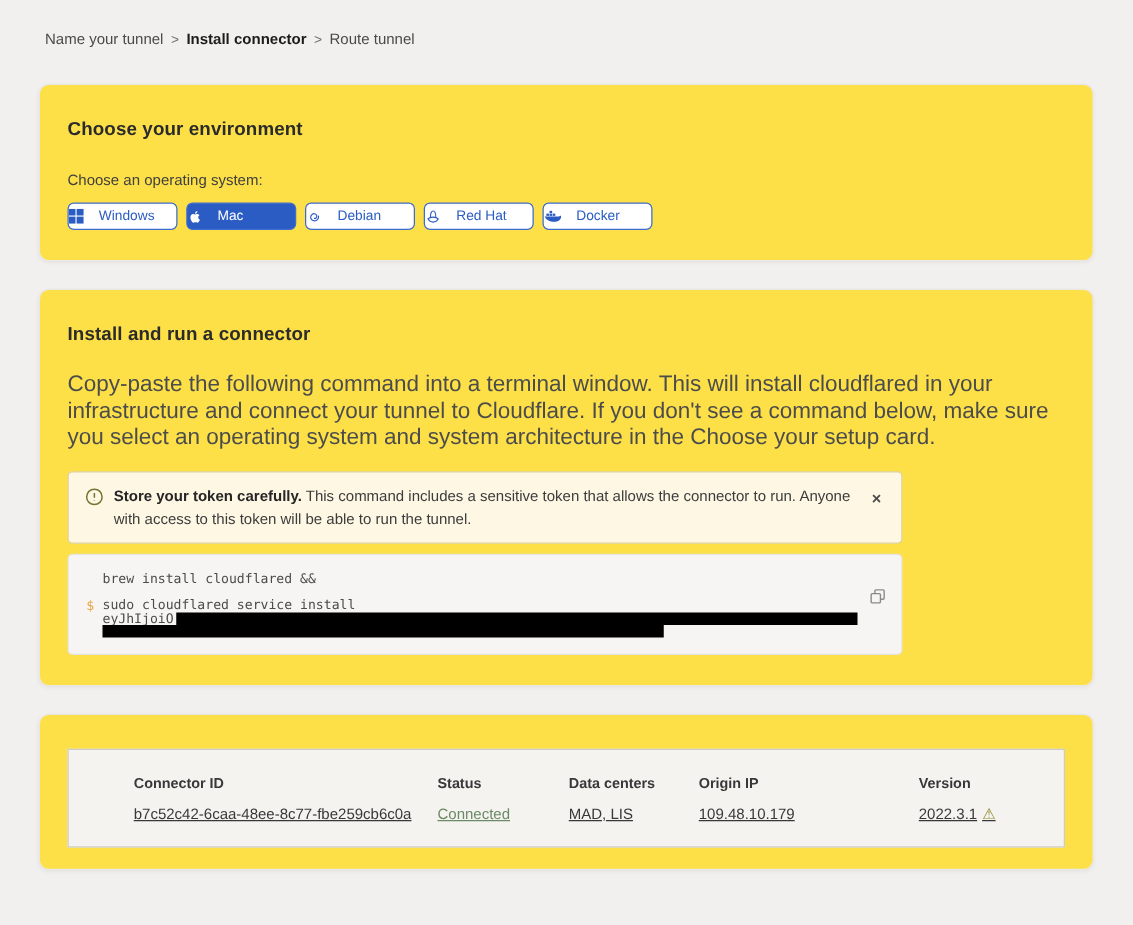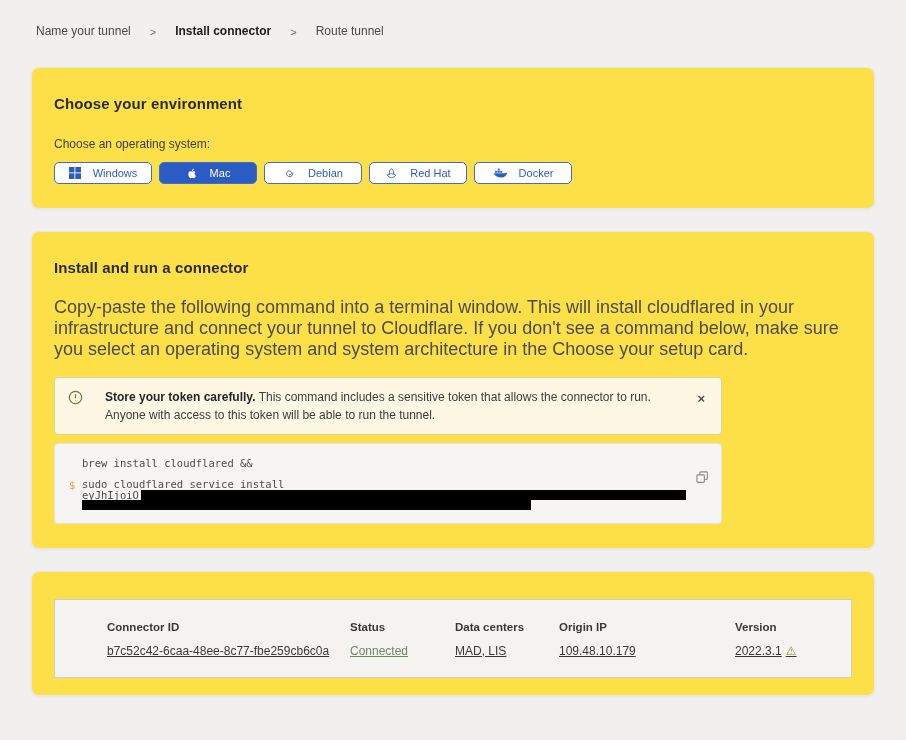--- a/index.html
+++ b/index.html
@@ -6,62 +6,62 @@
   html,body { width: 906px; height: 740px; }
   body {
     background: #f1f0ee;
     font-family: "Liberation Sans", sans-serif;
     color: #2b2b2b;
     overflow: hidden;
   }
   .page { padding: 24px 31px 0; }
 
   
-  .breadcrumb { margin: 0 0 29px 5px; font-size: 12px; color: #4a4a4a; display: flex; align-items: flex-end; gap: 19px; }
+  .breadcrumb { margin: 0 0 29px 5px; font-size: 12px; color: #4a4a4a; display: flex; align-items: flex-end; gap: 6px; }
   .breadcrumb .crumb { cursor: pointer; }
   .breadcrumb .crumb.active { font-weight: bold; color: #1c1c1c; }
   .breadcrumb .sep { color: #6e6e6e; font-size: 11px; }
 
   
   .card {
     background: #fde047;
     border: 1px solid #eae8e5;
     border-radius: 8px;
     box-shadow: 0 1px 3px rgba(0,0,0,.05);
     padding: 27px 22px 24px;
     margin-bottom: 22px;
   }
   .card h2 { font-size: 15px; font-weight: bold; color: #2b2b2b; letter-spacing: .1px; }
 
   
   .os-label { margin-top: 25px; font-size: 12px; color: #3f3f3f; }
   .os-row { display: flex; gap: 7px; margin-top: 11px; }
   .os-btn {
-    width: 98px; height: 22px;
-    display: flex; align-items: center; justify-content: center; gap: 12px;
+    width: 88px; height: 22px;
+    display: flex; align-items: center; justify-content: flex-start; gap: 12px;
     background: #ffffff;
     border: 1px solid #3e6ccf;
     border-radius: 5px;
     color: #2a5cc4;
     font-size: 11px;
     font-family: "Liberation Sans", sans-serif;
     cursor: pointer;
   }
   .os-btn.selected { background: #2a5cc4; color: #ffffff; }
   .os-btn svg { display: block; }
 
   
   .desc { margin-top: 21px; font-size: 18px; line-height: 21px; color: #4c4c4c; max-width: 800px; }
   .alert {
     margin-top: 17px; width: 668px;
     background: #fdf7e4;
     border: 1px solid #ddd2a4;
     border-radius: 4px;
     padding: 10px 12px 10px 13px;
-    display: flex; align-items: flex-start; gap: 22px;
+    display: flex; align-items: flex-start; gap: 8px;
     font-size: 12px; line-height: 18px; color: #3c3c3c;
   }
   .alert .icon-wrap { flex: 0 0 auto; padding-top: 2px; }
   .alert .alert-text { flex: 1 1 auto; }
   .alert .alert-title { font-weight: bold; color: #262626; }
   .alert .close {
     flex: 0 0 auto; border: 0; background: transparent;
     font-size: 13px; font-weight: bold; color: #4c4c4c;
     cursor: pointer; padding: 4px 4px; line-height: 1;
   }

